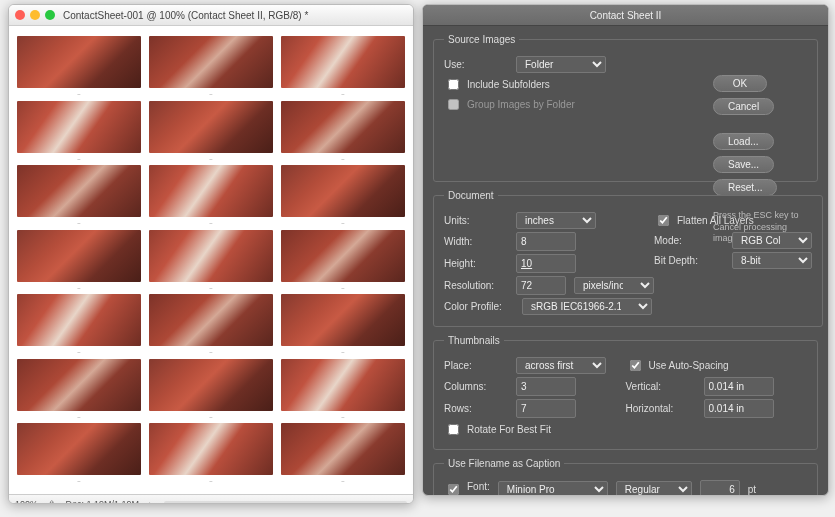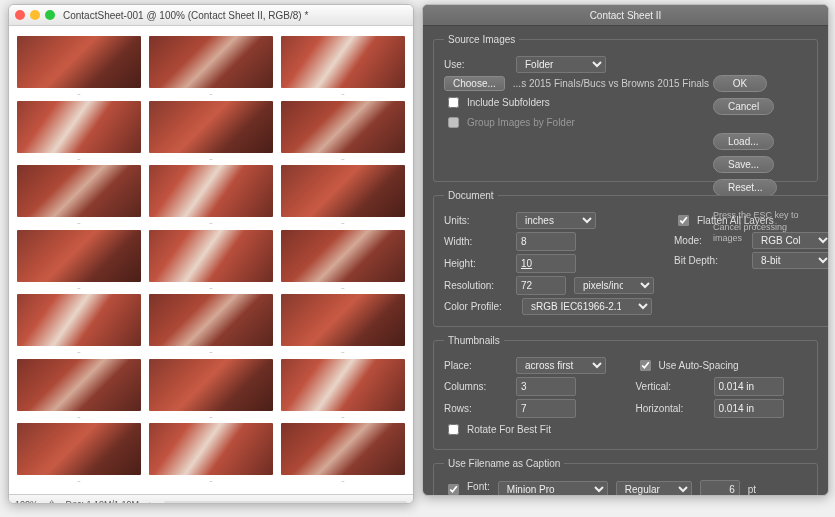--- a/index.html
+++ b/index.html
@@ -29,21 +29,21 @@
 .lbl2{width:70px;color:#ddd}
 select,input[type=text]{background:#5e5e5e;border:1px solid #777;color:#eee;font-size:10px;height:17px;border-radius:2px;padding:0 4px}
 select{padding-right:14px}
 input[type=text]{padding:0 4px}
 .btn{background:linear-gradient(#7a7a7a,#6a6a6a);border:1px solid #888;color:#eee;font-size:10px;border-radius:10px;padding:2px 14px;cursor:pointer;min-width:54px;text-align:center}
 .btncol{position:absolute;right:14px;top:30px;display:flex;flex-direction:column;gap:6px;align-items:flex-start}
 .hint{font-size:9px;color:#bbb;width:90px;margin-top:8px;line-height:1.3}
 .chk{display:flex;gap:5px;font-size:10px}
 .chk input{accent-color:#888;width:11px;height:11px}
 .topfs{min-height:130px;padding-right:52px}
-.twocol{display:flex;gap:20px}
+.twocol{display:flex;}
 .col{flex:1}
 .path{font-size:10px;color:#ccc}
 .dim{color:#999}
 </style>
 </head>
 <body>
 
 <div class="win doc">
   <div class="titlebar">
     <div class="traffic">
@@ -152,24 +152,20 @@
   <div class="titlebar">
     <span>Contact Sheet II</span>
   </div>
   <div class="dlgbody">
 
     <fieldset class="topfs">
       <legend>Source Images</legend>
       <div class="row">
         <span class="lbl">Use:</span>
         <select style="width:90px"><option>Folder</option></select>
-      </div>
-      <div class="row">
-        <button class="btn" style="border-radius:3px;padding:1px 8px;min-width:0">Choose...</button>
-        <span class="path">...s 2015 Finals/Bucs vs Browns 2015 Finals</span>
       </div>
       <div class="chk row">
           <input type="checkbox" style="">
           <span>Include Subfolders</span>
         </div>
       <div class="chk row dim">
           <input type="checkbox" disabled="" style="">
           <span>Group Images by Folder</span>
         </div>
 

